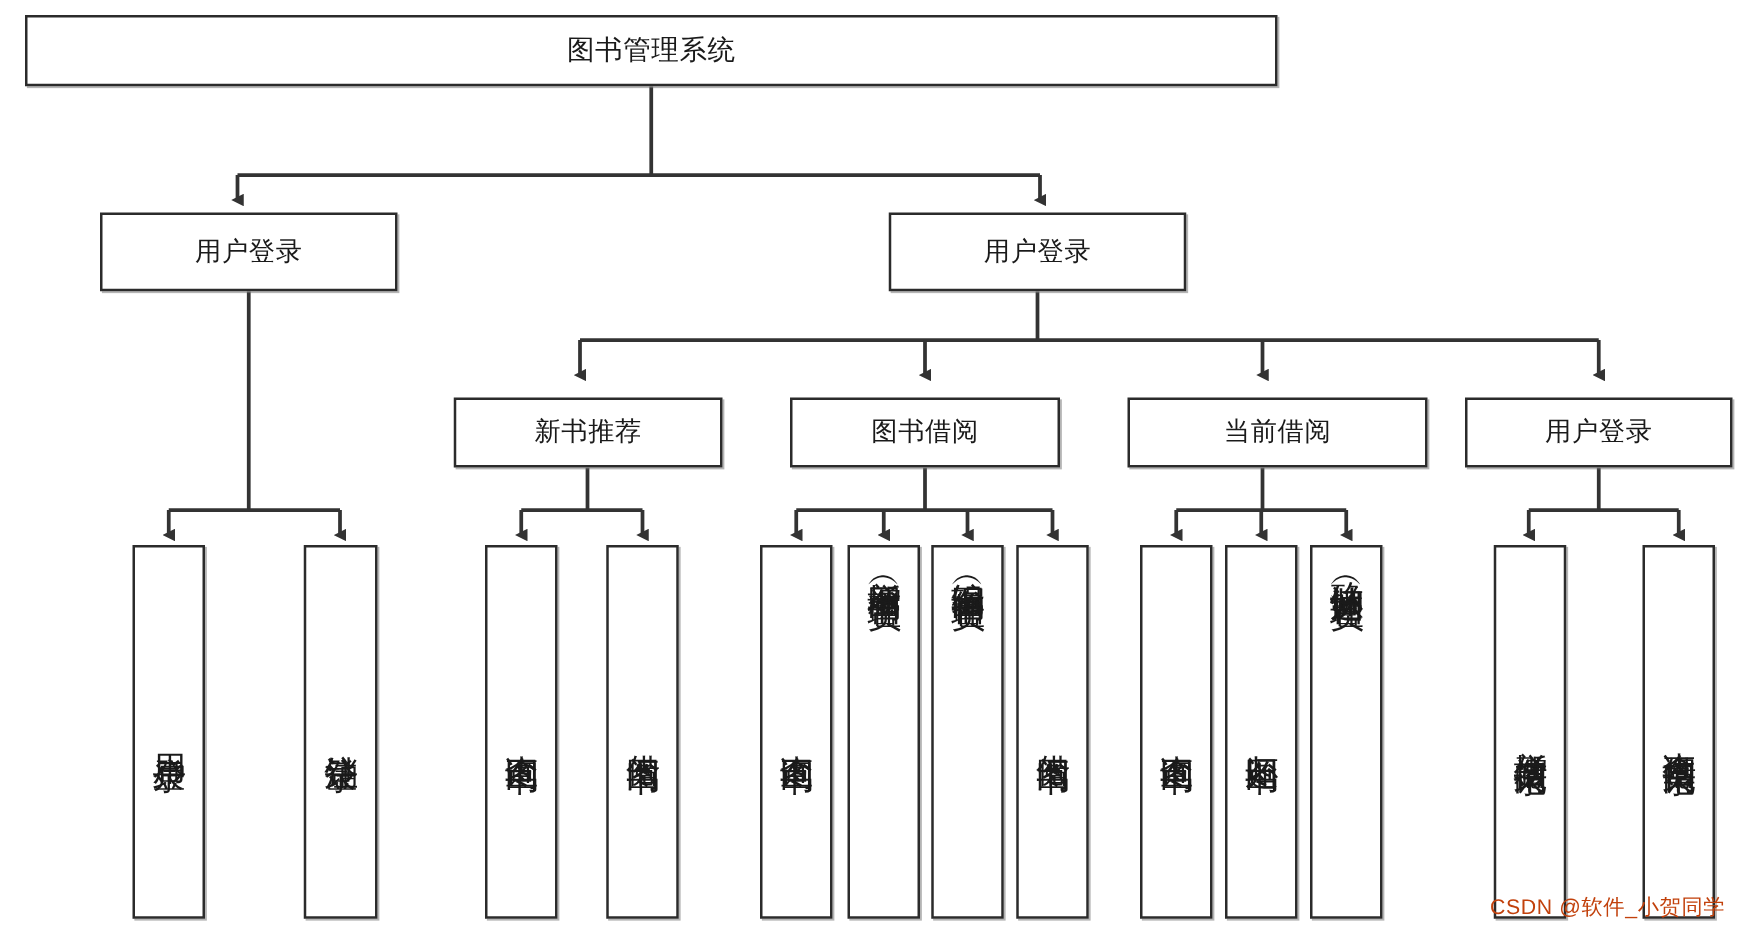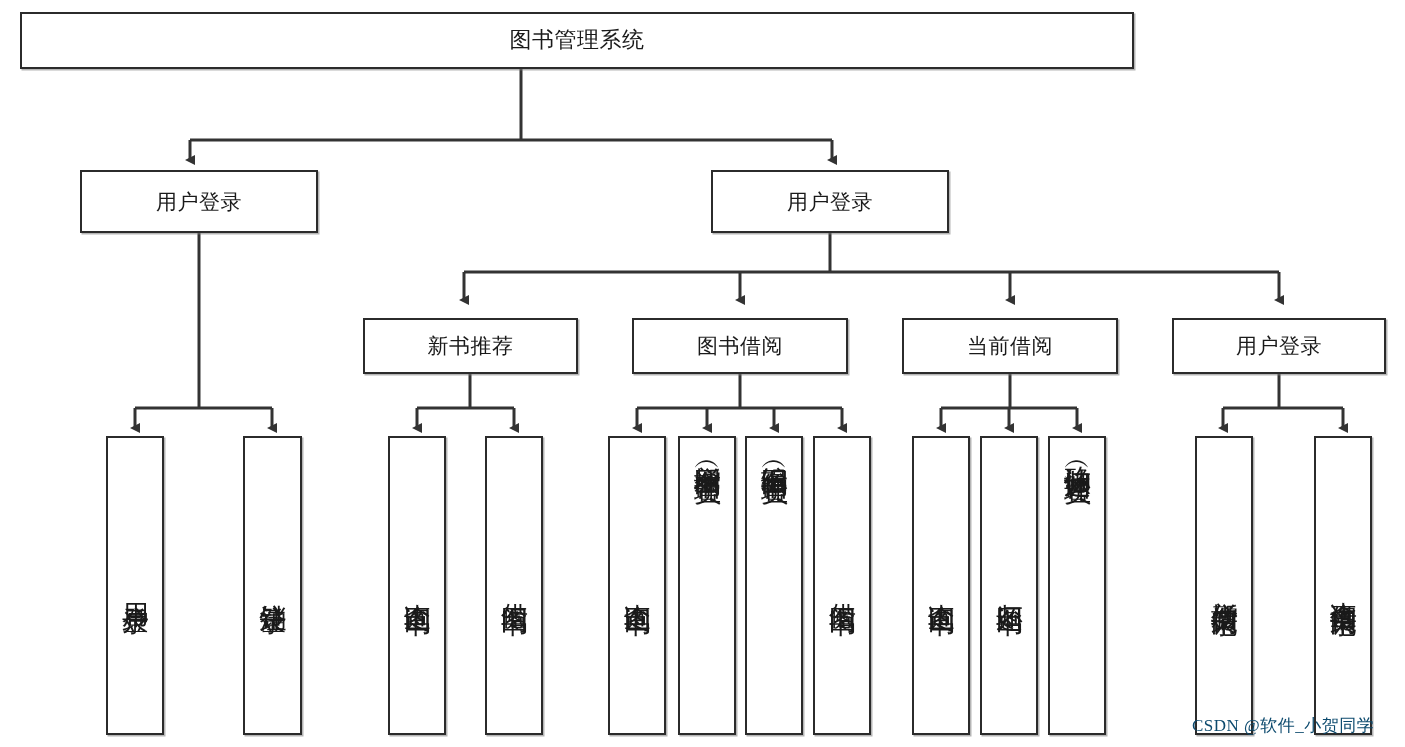--- a/index.html
+++ b/index.html
@@ -65,24 +65,23 @@
     letter-spacing: 2px;
     white-space: nowrap;
   }
   .node.vert.centered {
     align-items: center;
     padding-top: 0;
   }
   .watermark {
     position: absolute;
     font-size: 17px;
-    color: #0c4a6e;
+    color: #c2410c;
     white-space: nowrap;
     letter-spacing: 0.5px;
-    font-family: Liberation Serif, serif;
   }
 </style>
 </head>
 <body>
 
 <div id="canvas">
 
   <svg class="connectors" viewBox="0 0 1405 747" xmlns="http://www.w3.org/2000/svg">
     <defs>
       <marker id="arrow" markerWidth="10" markerHeight="10" refX="5" refY="5" orient="auto" markerUnits="userSpaceOnUse">
@@ -126,38 +125,38 @@
       <path d="M 1009 408 L 1009 428" marker-end="url(#arrow)"></path>
       <path d="M 1077 408 L 1077 428" marker-end="url(#arrow)"></path>
 
       <path d="M 1279 374 L 1279 408"></path>
       <path d="M 1223 408 L 1343 408"></path>
       <path d="M 1223 408 L 1223 428" marker-end="url(#arrow)"></path>
       <path d="M 1343 408 L 1343 428" marker-end="url(#arrow)"></path>
     </g>
   </svg>
 
-  <div class="node horiz root" style="left:20px; top:12px; width:1114px; height:57px;">
+  <div class="node horiz root" style="left:20px; top:12px; width:1002px; height:57px;">
     <span class="label">图书管理系统</span>
   </div>
 
   <div class="node horiz" style="left:80px; top:170px; width:238px; height:63px;">
     <span class="label">用户登录</span>
   </div>
   <div class="node horiz" style="left:711px; top:170px; width:238px; height:63px;">
     <span class="label">用户登录</span>
   </div>
 
   <div class="node horiz" style="left:632px; top:318px; width:216px; height:56px;">
     <span class="label">图书借阅</span>
   </div>
   <div class="node horiz" style="left:363px; top:318px; width:215px; height:56px;">
     <span class="label">新书推荐</span>
   </div>
-  <div class="node horiz" style="left:902px; top:318px; width:216px; height:56px;">
+  <div class="node horiz" style="left:902px; top:318px; width:240px; height:56px;">
     <span class="label">当前借阅</span>
   </div>
   <div class="node horiz" style="left:1172px; top:318px; width:214px; height:56px;">
     <span class="label">用户登录</span>
   </div>
 
   <div class="node vert centered" style="left:106px; top:436px; width:58px; height:299px;">
     <span class="label">用户登录</span>
   </div>
   <div class="node vert centered" style="left:243px; top:436px; width:59px; height:299px;">

